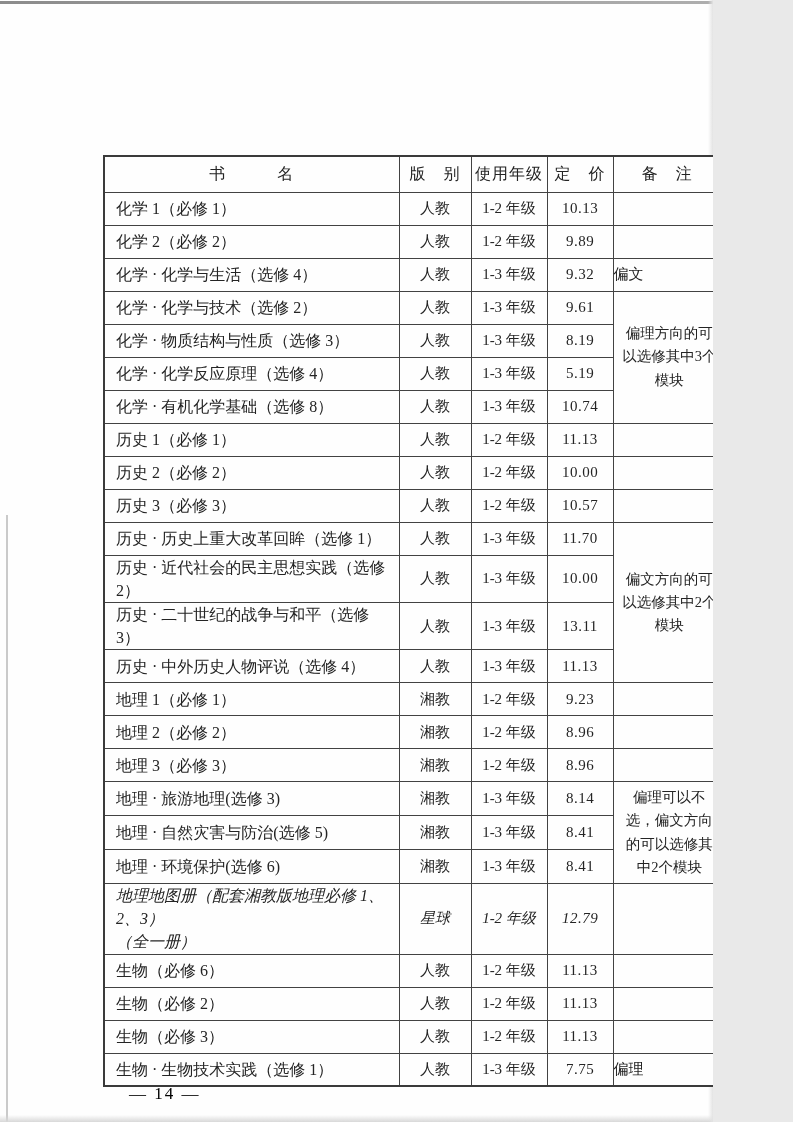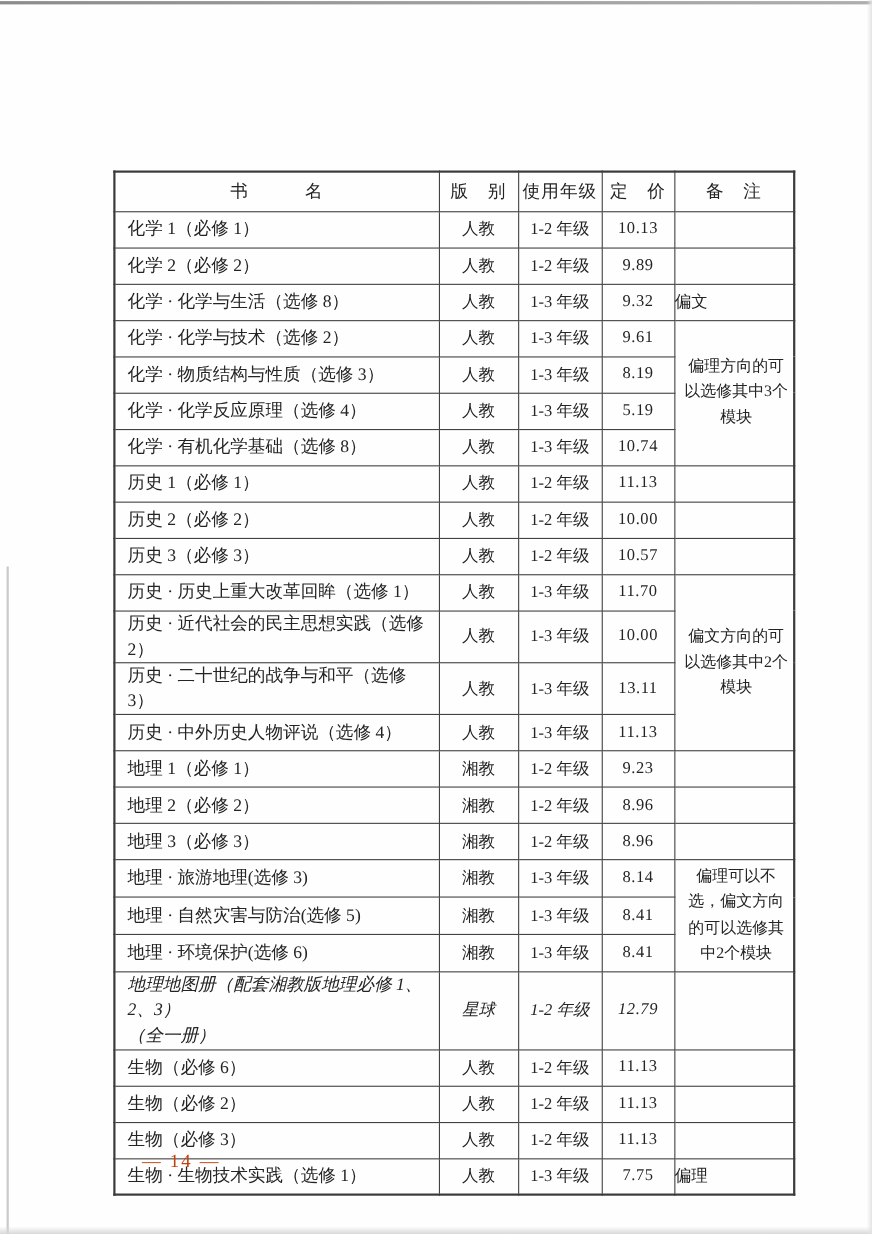--- a/index.html
+++ b/index.html
@@ -2,21 +2,21 @@
 <html><head>
 <meta charset="utf-8">
 <style>
   html,body{margin:0;padding:0;}
   body{
     background:#e9e9e9;
     font-family:"Liberation Serif","DejaVu Serif",serif;
   }
   .page{
     position:relative;
-    width:793px;height:1122px;
+    width:713px;height:1122px;
     background:#fefefe;
     overflow:hidden;
     color:#242424;
   }
   
   .scan-top-line{
     position:absolute;top:1px;left:0;width:100%;height:3px;
     background:linear-gradient(to right,#6f6f6f,#8a8a8a 60%,#9a9a9a);
     opacity:.8;
   }
@@ -75,24 +75,24 @@
   td.note-single{text-align:left;}
   td.note-merged{
     text-align:center;
     vertical-align:middle;
     padding:4px 4px 4px 8px;
     font-size:14.5px;
     line-height:1.6;
   }
   .footer{
     position:absolute;
-    left:129px;top:1046px;
+    left:129px;top:1084px;
     font-size:17px;
     letter-spacing:2px;
-    color:#c2410c;
+    color:#000000;
   }
 </style>
 </head>
 <body>
 
 <div class="page">
 
   <div class="scan-top-line"></div>
   <div class="scan-left-line"></div>
   <div class="scan-bottom-shade"></div>
@@ -124,21 +124,21 @@
           <td class="note-single" rowspan="1"></td>
         </tr>
         <tr>
           <td class="name-cell">化学 2（必修 2）</td>
           <td class="center">人教</td>
           <td class="center">1-2 年级</td>
           <td class="center price-cell">9.89</td>
           <td class="note-single" rowspan="1"></td>
         </tr>
         <tr>
-          <td class="name-cell">化学 · 化学与生活（选修 8）</td>
+          <td class="name-cell">化学 · 化学与生活（选修 4）</td>
           <td class="center">人教</td>
           <td class="center">1-3 年级</td>
           <td class="center price-cell">9.32</td>
           <td class="note-single" rowspan="1">偏文</td>
         </tr>
         <tr>
           <td class="name-cell">化学 · 化学与技术（选修 2）</td>
           <td class="center">人教</td>
           <td class="center">1-3 年级</td>
           <td class="center price-cell">9.61</td>

